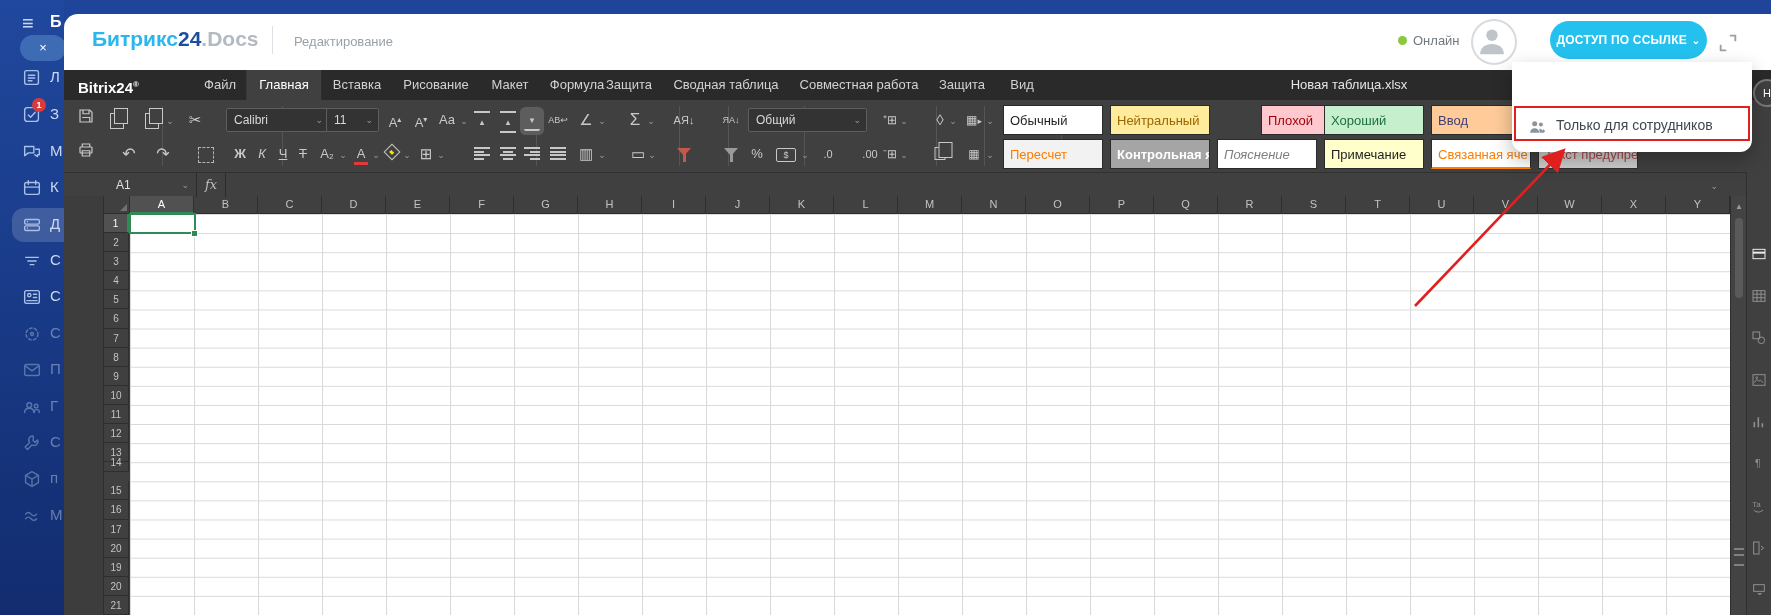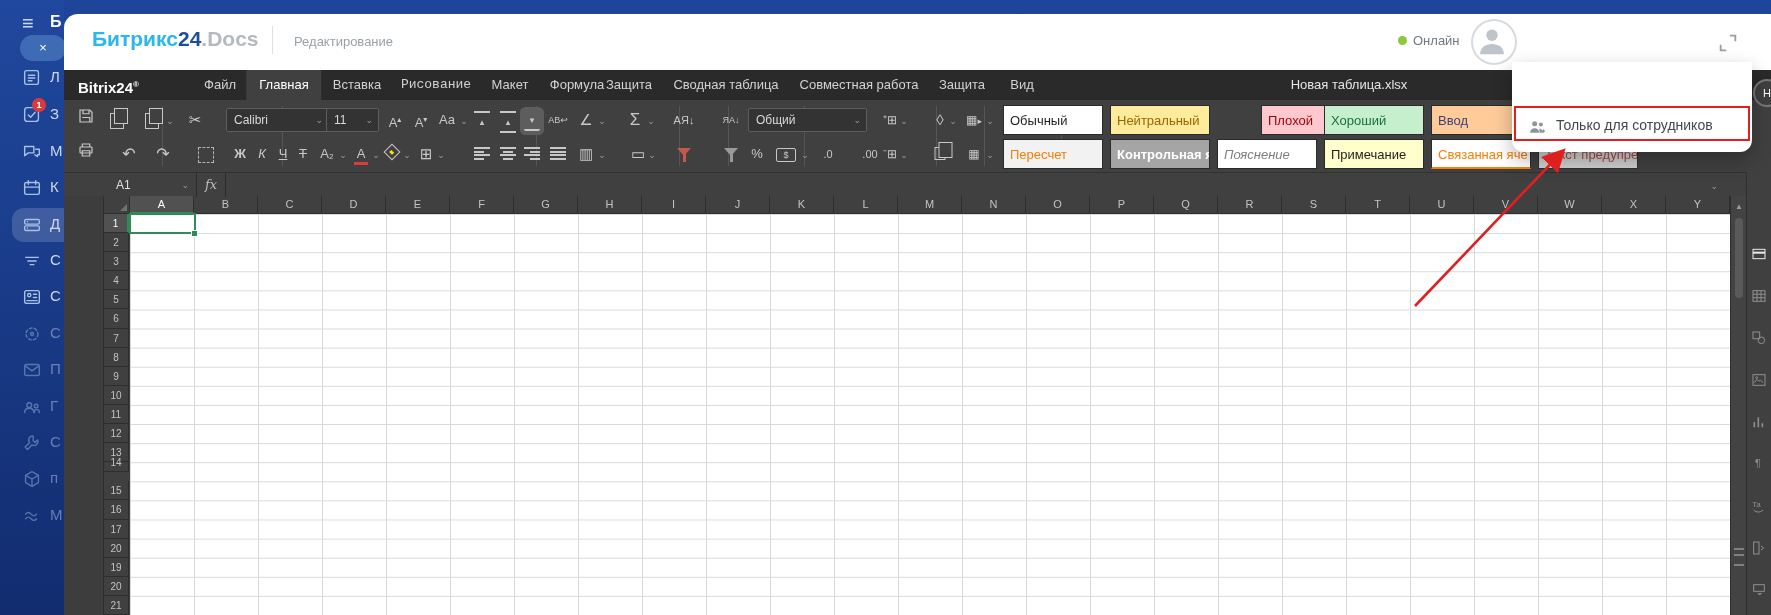--- a/index.html
+++ b/index.html
@@ -198,37 +198,40 @@
     <div id="hdiv"></div>
     <div id="mode">Редактирование</div>
     <div id="odot"></div>
     <div id="otxt">Онлайн</div>
     <div id="avatar">
       <svg width="38" height="38" viewBox="0 0 24 24">
         <circle cx="12" cy="9" r="3.6" fill="#bdc4ca"></circle>
           <path d="M4.5 21c0-4.2 3.4-6.4 7.5-6.4s7.5 2.2 7.5 6.4z" fill="#bdc4ca"></path>
       </svg>
     </div>
+    <div id="accbtn">
+      <span>ДОСТУП ПО ССЫЛКЕ</span><span class="cv2">⌄</span>
+    </div>
     <div id="expand">
       <svg width="22" height="22" viewBox="0 0 24 24" fill="none" stroke="#98a0a7" stroke-width="2">
         <path d="M14 4h6v6"></path>
           <path d="M10 20H4v-6"></path>
       </svg>
     </div>
   </div>
 
   <div id="menubar" class="abs">
     <div id="mb-brand">
       <span>Bitrix24</span><sup>®</sup>
     </div>
     <div id="tabs">
         <span class="tab" style="left: 156px;">Файл</span>
         <span class="tab act" style="left: 220px;">Главная</span>
         <span class="tab" style="left: 293px;">Вставка</span>
-        <span class="tab" style="left: 372px; font-family: Liberation Mono, monospace;">Рисование</span>
+        <span class="tab" style="left: 372px;">Рисование</span>
         <span class="tab" style="left: 446px;">Макет</span>
         <span class="tab" style="left: 513px;">Формула</span>
         <span class="tab" style="left: 565px;">Защита</span>
         <span class="tab" style="left: 662px;">Сводная таблица</span>
         <span class="tab" style="left: 795px;">Совместная работа</span>
         <span class="tab" style="left: 898px;">Защита</span>
         <span class="tab" style="left: 958px;">Вид</span>
       </div>
     <div id="doctitle">Новая таблица.xlsx</div>
   </div>

